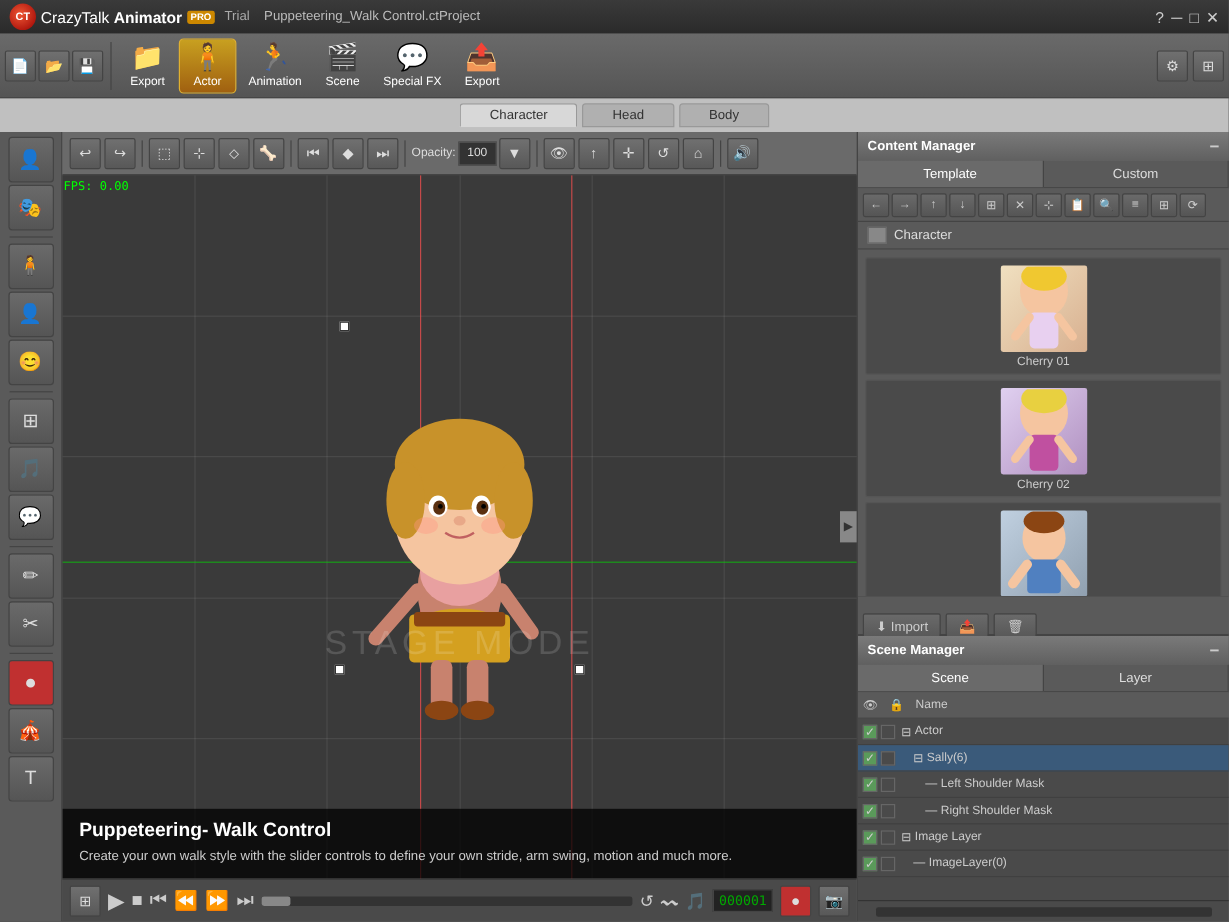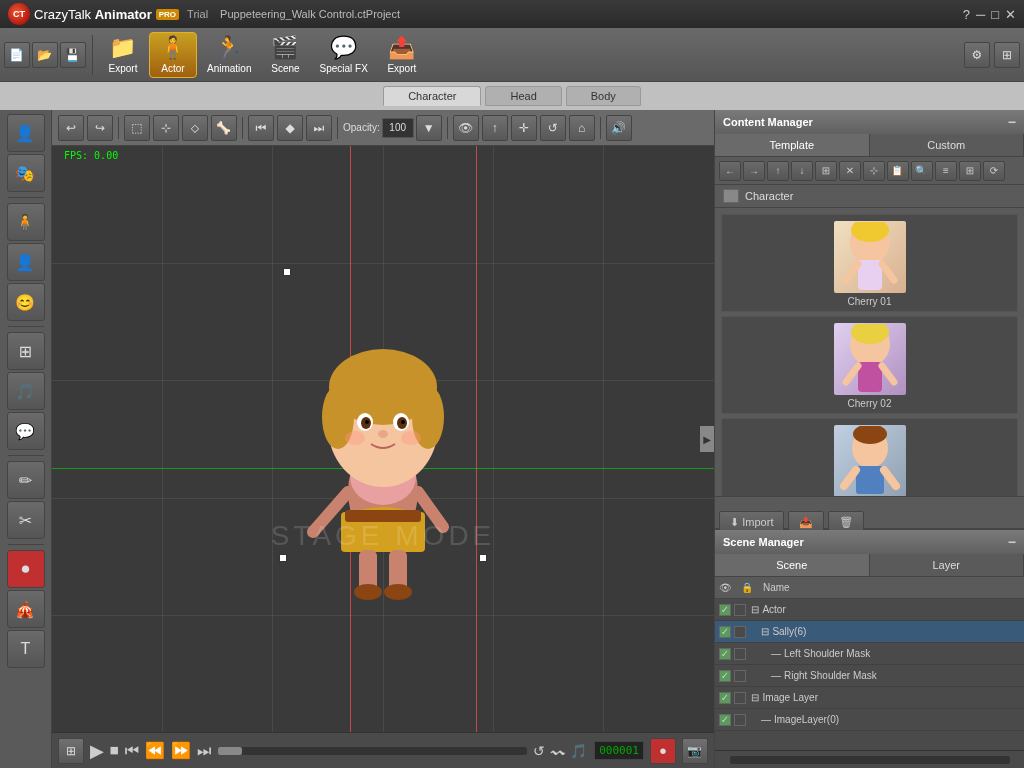--- a/index.html
+++ b/index.html
@@ -150,21 +150,21 @@
       color: #ddd; text-align: center; font-size: 10px;
     }
 
     #viewport {
       flex: 1;
       background: #3a3a3a;
       position: relative;
       overflow: hidden;
     }
     .fps-display {
-      position: absolute; top: 4px; left: 12px;
+      position: absolute; top: 4px; left: 1px;
       color: #0f0; font-size: 10px; font-family: monospace;
     }
     .stage-label {
       position: absolute; bottom: 180px; left: 50%; transform: translateX(-50%);
       color: rgba(255,255,255,0.15); font-size: 28px; font-weight: normal;
       letter-spacing: 4px; pointer-events: none;
     }
     
     .grid-line-v {
       position: absolute; top: 0; bottom: 0; width: 1px;
@@ -634,20 +634,24 @@
         
         <div class="sel-handle" style="top:-4px;left:calc(50%-4px);"></div>
         <div class="sel-handle" style="bottom:50px;left:-4px;"></div>
         <div class="sel-handle" style="bottom:50px;right:-4px;"></div>
       </div>
 
       <div class="stage-label">STAGE MODE</div>
 
       <div class="viewport-arrow">▶</div>
 
+      <div id="info-overlay">
+        <h3>Puppeteering- Walk Control</h3>
+        <p>Create your own walk style with the slider controls to define your own stride, arm swing, motion and much more.</p>
+      </div>
     </div>
 
     <div id="timeline">
       <div class="ed-btn">⊞</div>
       <div class="tl-btn" style="font-size:18px;">▶</div>
       <div class="tl-btn" style="font-size:18px;">⏹</div>
       <div class="tl-btn" style="font-size:16px;">⏮</div>
       <div class="tl-btn" style="font-size:16px;">⏪</div>
       <div class="tl-btn" style="font-size:16px;">⏩</div>
       <div class="tl-btn" style="font-size:16px;">⏭</div>

